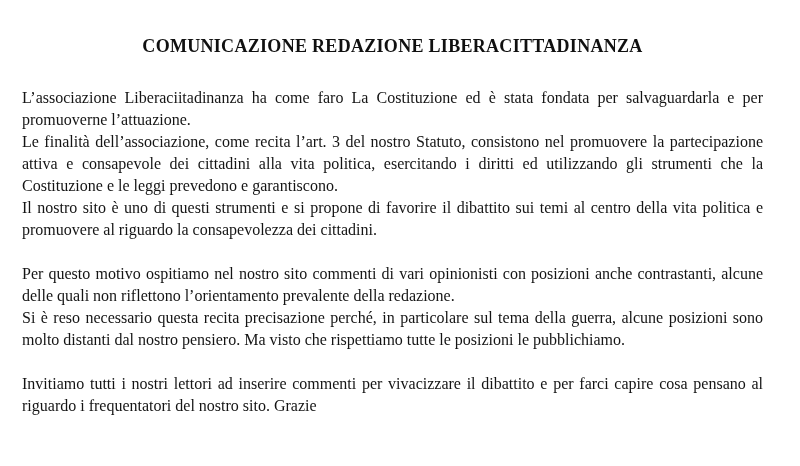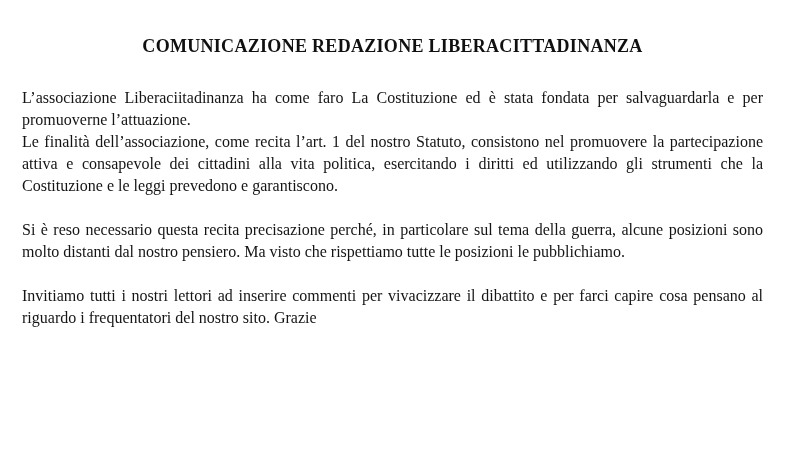--- a/index.html
+++ b/index.html
@@ -50,24 +50,26 @@
 </head>
 <body>
 
 <div class="page">
   <h1 class="title">COMUNICAZIONE REDAZIONE LIBERACITTADINANZA</h1>
 
   <div class="content">
 
     <section class="block">
       <p class="para">L’associazione Liberaciitadinanza ha come faro La Costituzione ed è stata fondata per salvaguardarla e per promuoverne l’attuazione.</p>
-      <p class="para">Le finalità dell’associazione, come recita l’art. 1 del nostro Statuto, consistono nel promuovere la partecipazione attiva e consapevole dei cittadini alla vita politica, esercitando i diritti ed utilizzando gli strumenti che la Costituzione e le leggi prevedono e garantiscono.</p>
+      <p class="para">Le finalità dell’associazione, come recita l’art. 3 del nostro Statuto, consistono nel promuovere la partecipazione attiva e consapevole dei cittadini alla vita politica, esercitando i diritti ed utilizzando gli strumenti che la Costituzione e le leggi prevedono e garantiscono.</p>
+      <p class="para">Il nostro sito è uno di questi strumenti e si propone di favorire il dibattito sui temi al centro della vita politica e promuovere al riguardo la consapevolezza dei cittadini.</p>
     </section>
 
     <section class="block">
+      <p class="para">Per questo motivo ospitiamo nel nostro sito commenti di vari opinionisti con posizioni anche contrastanti, alcune delle quali non riflettono l’orientamento prevalente della redazione.</p>
       <p class="para">Si è reso necessario questa recita precisazione perché, in particolare sul tema della guerra, alcune posizioni sono molto distanti dal nostro pensiero. Ma visto che rispettiamo tutte le posizioni le pubblichiamo.</p>
     </section>
 
     <section class="block">
       <p class="para">Invitiamo tutti i nostri lettori ad inserire commenti per vivacizzare il dibattito e per farci capire cosa pensano al riguardo i frequentatori del nostro sito. Grazie</p>
     </section>
 
   </div>
 </div>
 

